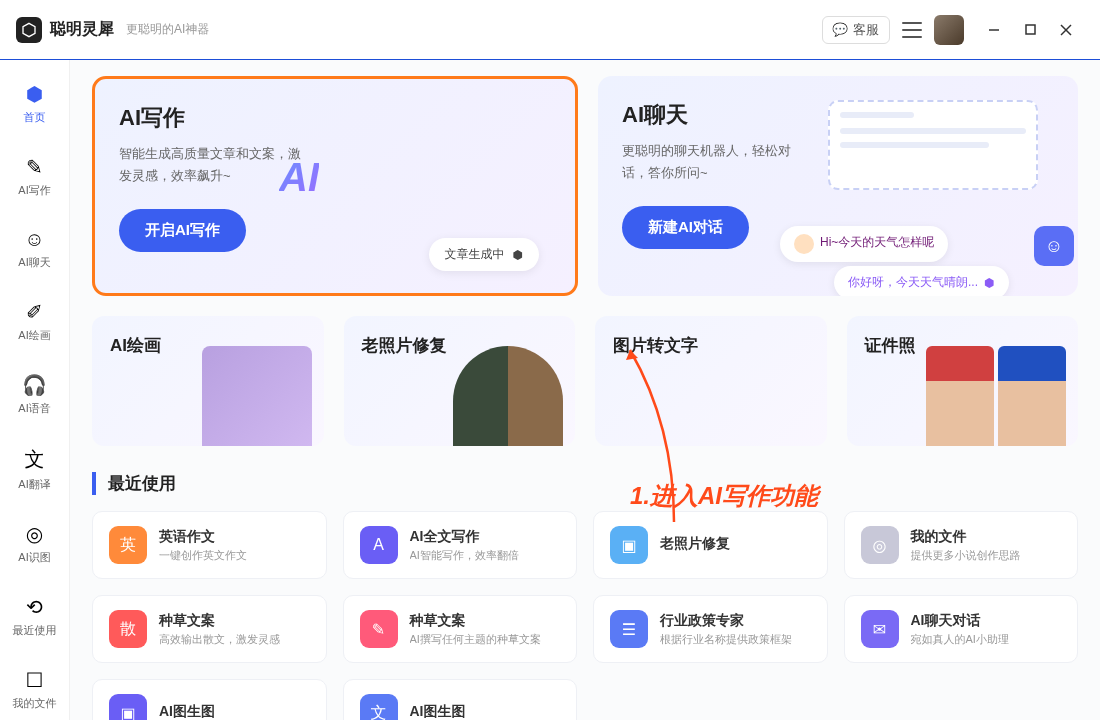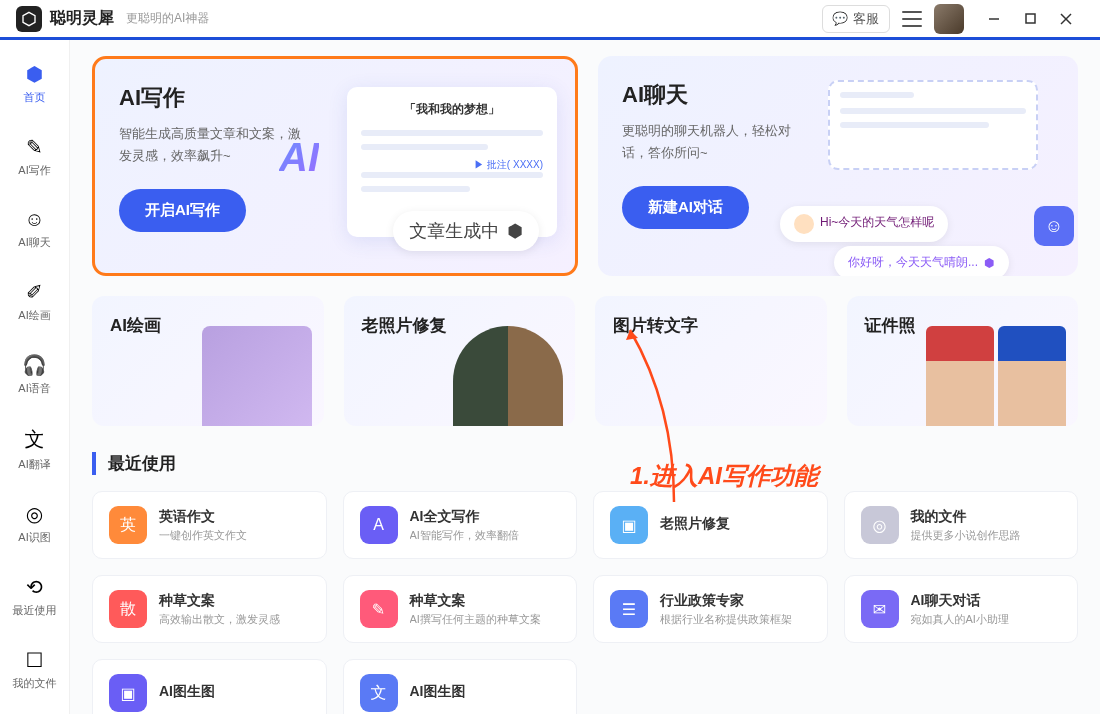--- a/index.html
+++ b/index.html
@@ -1,17 +1,17 @@
 <!DOCTYPE html>
 <html><head>
 <meta charset="utf-8">
 <style>
 *{margin:0;padding:0;box-sizing:border-box;font-family:"Microsoft YaHei",-apple-system,sans-serif}
 body{width:1100px;height:720px;background:#fff;overflow:hidden;position:relative}
-.titlebar{height:40px;display:flex;align-items:center;padding:12px 16px;border-bottom:3px solid #1d4ed8}
+.titlebar{height:60px;display:flex;align-items:center;padding:12px 16px;border-bottom:1px solid #1d4ed8}
 .logo{width:26px;height:26px;background:#222;border-radius:6px;display:flex;align-items:center;justify-content:center;margin-right:8px}
 .logo svg{width:16px;height:16px}
 .app-name{font-weight:700;font-size:16px;color:#222;margin-right:12px}
 .tagline{font-size:12px;color:#999}
 .titlebar-right{margin-left:auto;display:flex;align-items:center;gap:12px}
 .support-btn{display:flex;align-items:center;gap:4px;padding:4px 10px;border:1px solid #ddd;border-radius:6px;font-size:13px;color:#555;cursor:pointer}
 .hamburger{width:20px;height:16px;display:flex;flex-direction:column;justify-content:space-between;cursor:pointer}
 .hamburger span{height:2px;background:#555;border-radius:1px}
 .avatar{width:30px;height:30px;border-radius:6px;background:linear-gradient(135deg,#8a7a6a,#4a3a2a);cursor:pointer}
 .win-btns{display:flex;gap:0}
@@ -30,21 +30,21 @@
 .hero-title{font-size:22px;font-weight:700;color:#222;margin-bottom:10px}
 .hero-desc{font-size:13px;color:#666;line-height:1.7;margin-bottom:22px;max-width:190px}
 .hero-btn{background:#3a5ef0;color:#fff;border:none;padding:12px 26px;border-radius:24px;font-size:15px;font-weight:600;cursor:pointer}
 .hero-deco{position:absolute;right:18px;top:18px;width:250px;height:180px}
 .doc-box{position:absolute;right:0;top:10px;width:210px;height:150px;background:#fff;border-radius:10px;box-shadow:0 4px 20px rgba(60,80,200,.12);padding:14px}
 .doc-title{text-align:center;font-size:12px;font-weight:600;color:#333}
 .doc-lines{margin-top:12px}
 .doc-line{height:6px;background:#e8ecf8;border-radius:3px;margin-bottom:8px}
 .doc-note{font-size:10px;color:#4a6ef5;text-align:right;margin-top:4px}
 .ai-badge{position:absolute;left:-28px;top:58px;font-size:40px;font-weight:800;font-style:italic;background:linear-gradient(135deg,#6a8eff,#9a6eff);-webkit-background-clip:text;color:transparent}
-.gen-pill{position:absolute;bottom:6px;right:18px;background:#fff;border-radius:20px;padding:8px 16px;font-size:18px;color:#444;box-shadow:0 2px 10px rgba(0,0,0,.08);display:flex;align-items:center;gap:8px}
+.gen-pill{position:absolute;bottom:6px;right:18px;background:#fff;border-radius:20px;padding:8px 16px;font-size:12px;color:#444;box-shadow:0 2px 10px rgba(0,0,0,.08);display:flex;align-items:center;gap:8px}
 .chat-deco{position:absolute;right:14px;top:50px;width:270px}
 .chat-frame{width:210px;height:90px;background:#fff;border-radius:10px;border:2px dashed #c8d0f5;padding:10px;position:absolute;right:26px;top:-26px}
 .chat-icon{position:absolute;right:-10px;top:100px;width:40px;height:40px;background:#5a6ef5;border-radius:10px;display:flex;align-items:center;justify-content:center;color:#fff;font-size:18px}
 .bubble1{position:absolute;top:100px;left:-14px;background:#fff;border-radius:18px;padding:8px 14px;font-size:12px;color:#701a75;box-shadow:0 2px 8px rgba(0,0,0,.08);display:flex;gap:6px}
 .bubble1 .face{width:20px;height:20px;border-radius:50%;background:#ffe0c0}
 .bubble2{position:absolute;top:140px;left:40px;background:#fff;border-radius:18px;padding:8px 14px;font-size:12px;color:#8b5cf6;box-shadow:0 2px 8px rgba(0,0,0,.08);display:flex;align-items:center;gap:6px}
 .mini-row{display:flex;gap:20px;margin-bottom:26px}
 .mini-card{flex:1;background:linear-gradient(135deg,#f2f5ff,#faf7ff);border-radius:12px;padding:18px 18px 0;height:130px;position:relative;overflow:hidden}
 .mini-title{font-size:17px;font-weight:700;color:#222}
 .mini-img{position:absolute;right:12px;bottom:0;width:110px;height:100px;border-radius:8px 8px 0 0;background:linear-gradient(135deg,#b8a0e0,#d0b8f0)}
@@ -147,30 +147,20 @@
       </div>
     </div>
   <div class="content">
 
     <div class="hero-row" id="hero-row">
         <div class="hero-card outlined"><div class="hero-title">AI写作</div>
     <div class="hero-desc">智能生成高质量文章和文案，激发灵感，效率飙升~</div>
     <button class="hero-btn">开启AI写作</button>
     <div class="hero-deco">
       <div class="ai-badge">AI</div>
-      <div class="doc-box">
-        <div class="doc-title">「我和我的梦想」</div>
-        <div class="doc-lines">
-                <div class="doc-line"></div>
-                <div class="doc-line" style="width:70%"></div>
-                <div class="doc-note">▶ 批注( XXXX)</div>
-                <div class="doc-line"></div>
-                <div class="doc-line" style="width:60%"></div>
-              </div>
-      </div>
       <div class="gen-pill">文章生成中<span>⬢</span></div>
     </div></div>
         <div class="hero-card"><div class="hero-title">AI聊天</div>
     <div class="hero-desc">更聪明的聊天机器人，轻松对话，答你所问~</div>
     <button class="hero-btn">新建AI对话</button>
     <div class="chat-deco">
       <div class="chat-frame">
               <div class="doc-line" style="width:40%;margin-bottom:10px"></div>
               <div class="doc-line"></div>
               <div class="doc-line" style="width:80%;margin-top:8px"></div>

